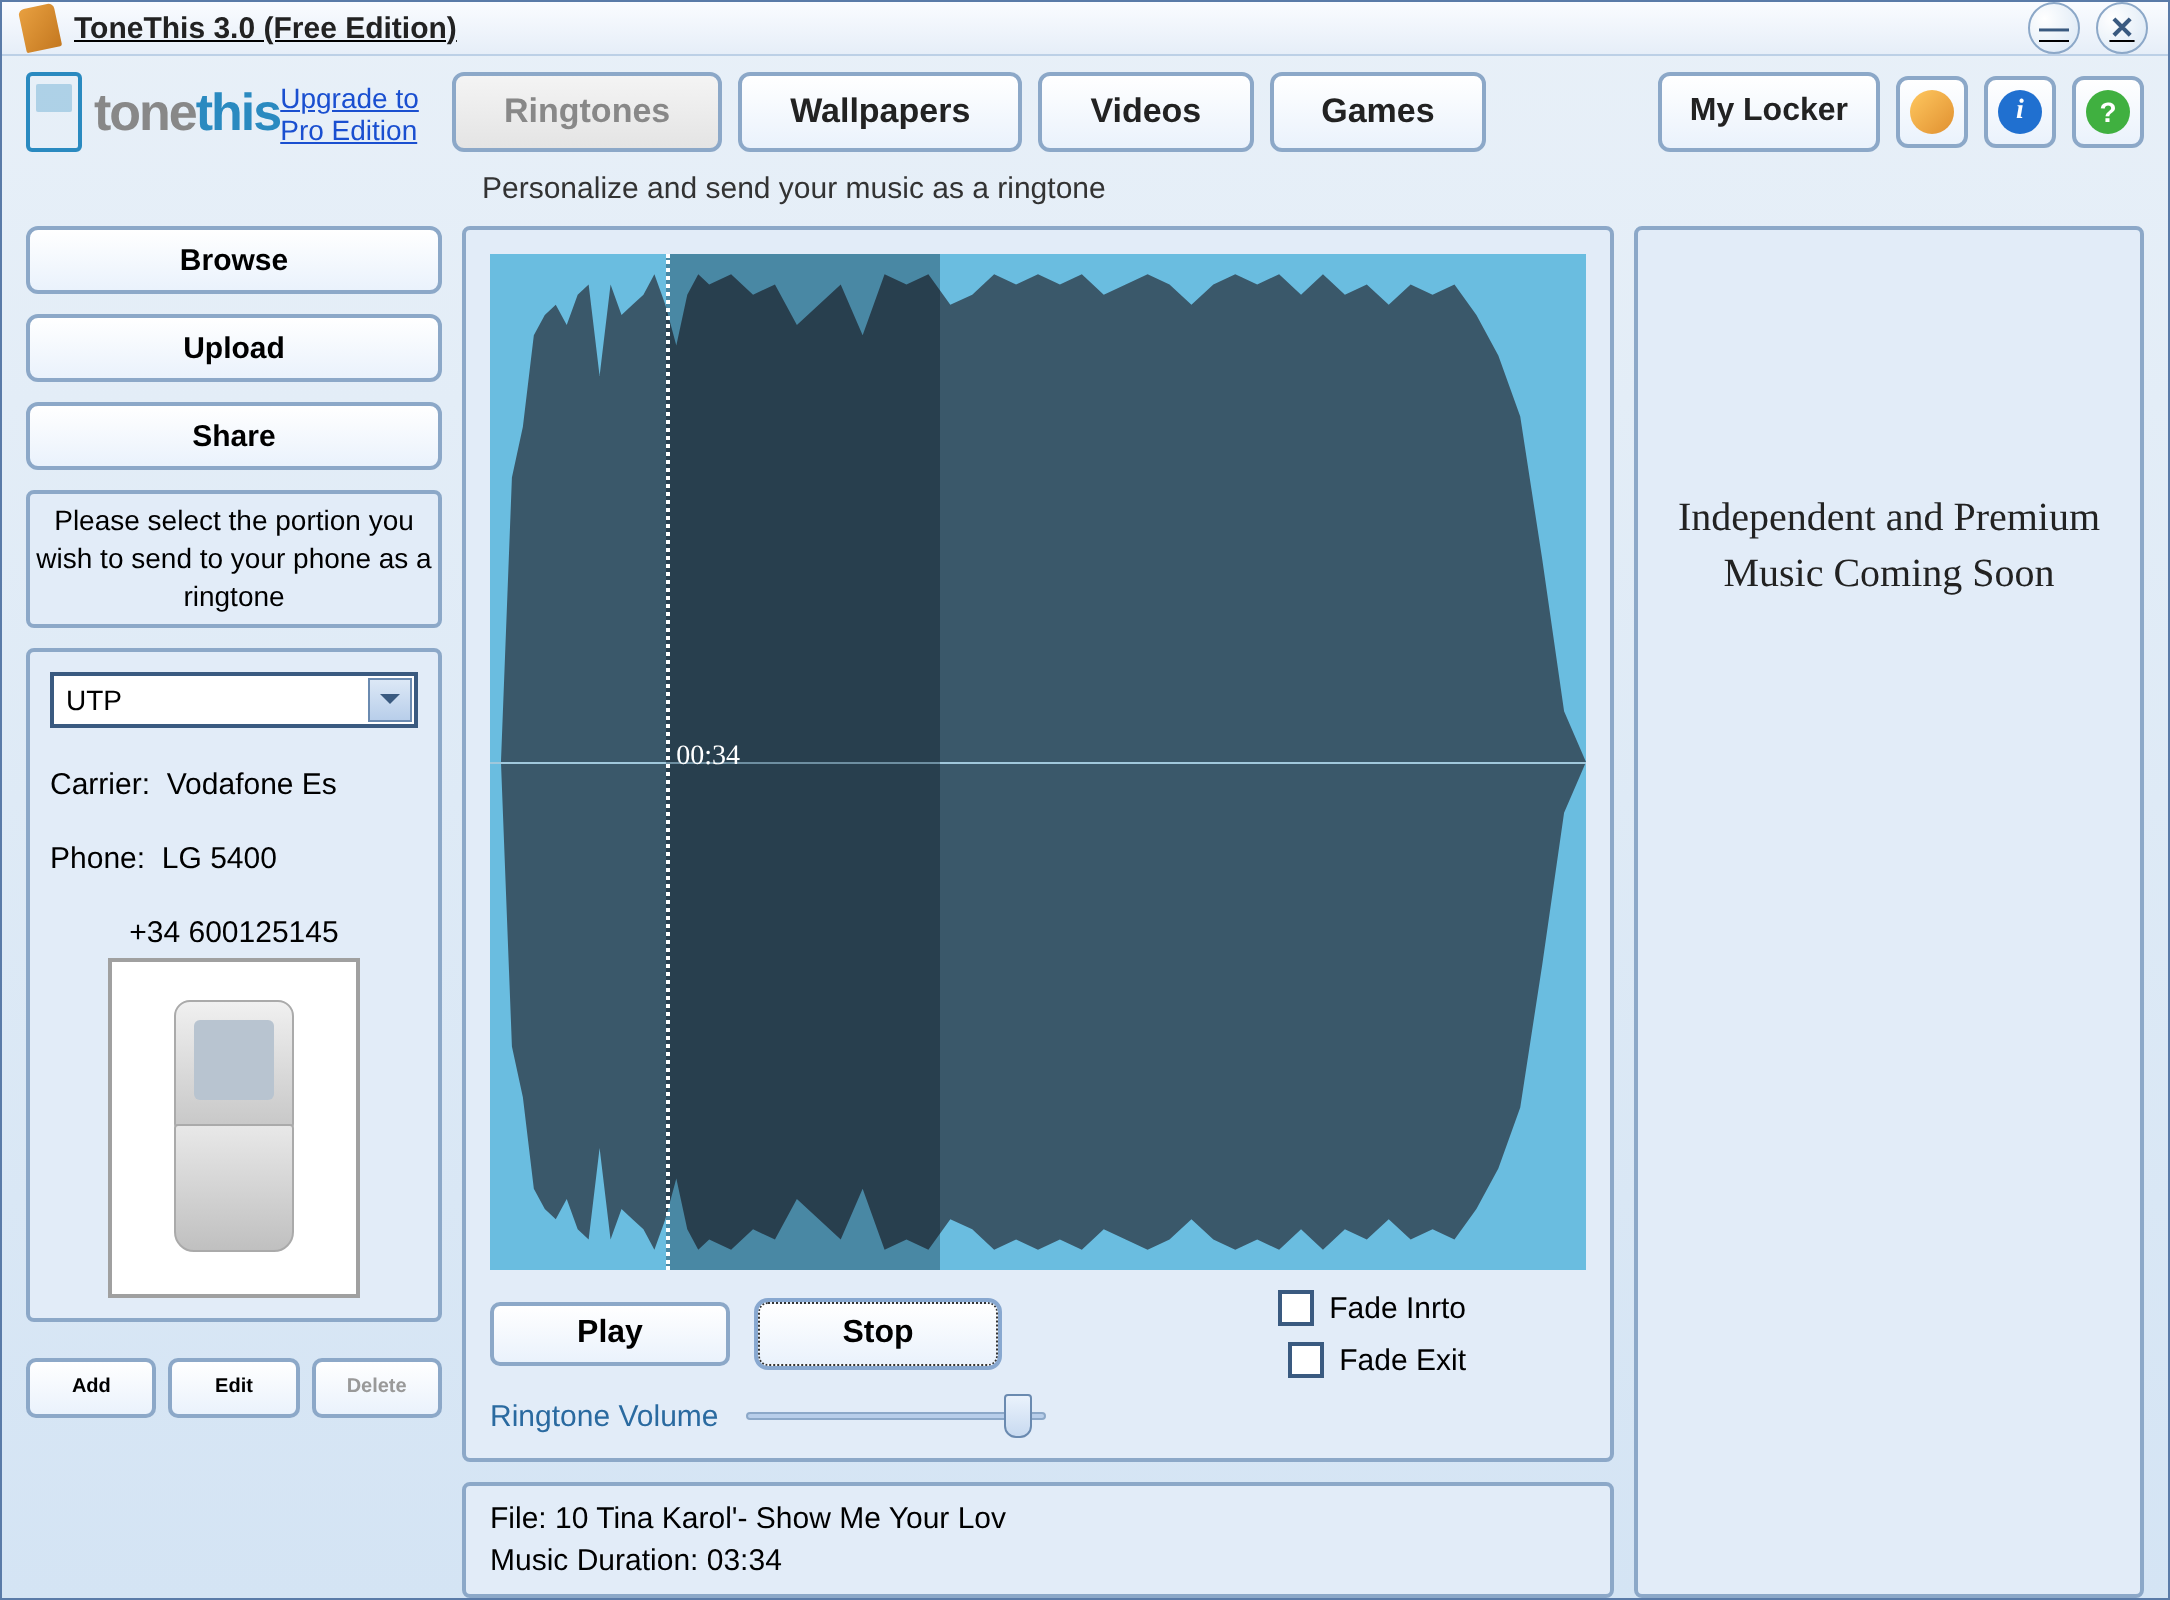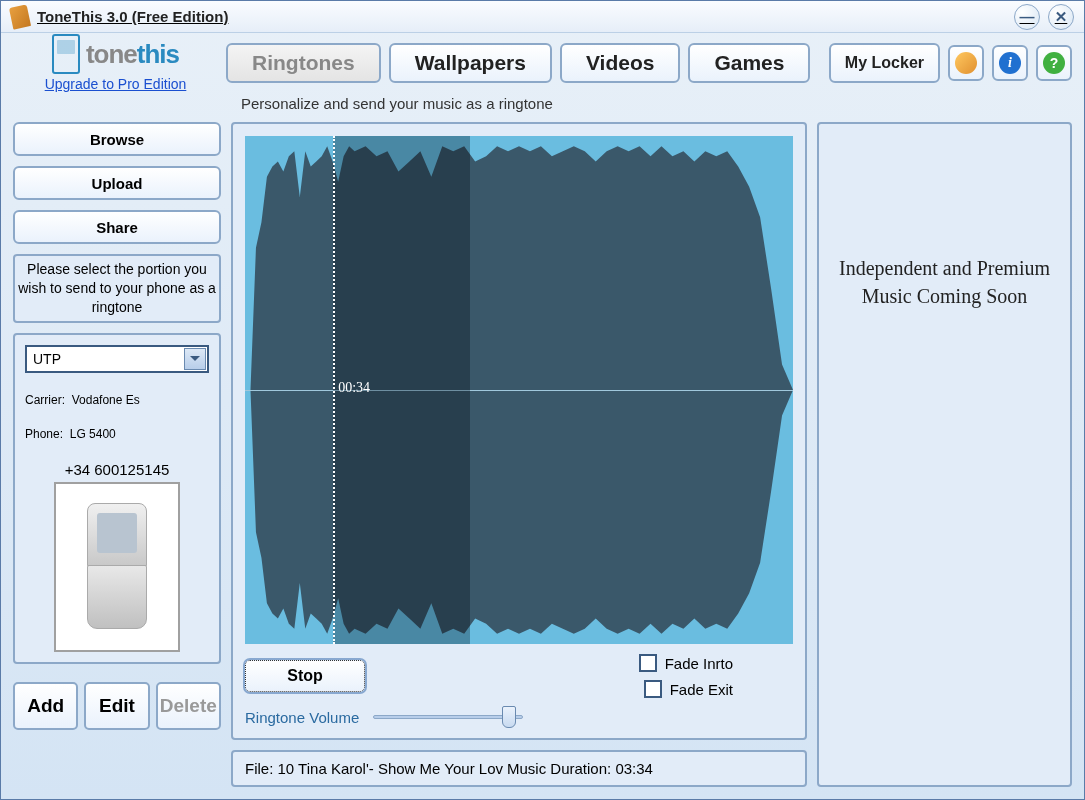--- a/index.html
+++ b/index.html
@@ -48,21 +48,21 @@
 }
 .toolbar {
   height: 60px;
   display: flex;
   align-items: center;
   padding: 8px 12px;
   gap: 8px;
 }
 .logo-block {
   display: flex;
-  flex-direction: column;
+  flex-direction: row;
   align-items: center;
   width: 205px;
 }
 .logo-row { display: flex; align-items: center; gap: 6px; }
 .logo-phone {
   width: 28px; height: 40px;
   border: 2px solid #2a8ac0;
   border-radius: 3px;
   position: relative;
 }
@@ -73,21 +73,21 @@
 .logo-text { font-size: 26px; font-weight: bold; color: #888; letter-spacing: -1px; }
 .logo-text .accent { color: #2a8ac0; }
 .upgrade-link { color: #1a4fd0; text-decoration: underline; font-size: 14px; cursor: pointer; margin-top: 2px; }
 .tab-btn {
   height: 40px;
   padding: 0 24px;
   border: 2px solid #8ca8c8;
   border-radius: 6px;
   background: linear-gradient(#fff, #eaf2fc);
   font-weight: bold;
-  font-size: 21px;
+  font-size: 17px;
   cursor: pointer;
   color: #222;
 }
 .tab-btn.active { color: #888; background: linear-gradient(#f4f4f4,#e4e4e4); }
 .spacer { flex: 1; }
 .icon-btn {
   width: 36px; height: 36px;
   border: 2px solid #8ca8c8;
   border-radius: 6px;
   background: linear-gradient(#fff,#eaf2fc);
@@ -149,41 +149,41 @@
 }
 .select-arrow {
   position: absolute; right: 3px; top: 3px;
   width: 22px; height: 22px;
   background: linear-gradient(#dce8f6,#b8ceea);
   border: 1px solid #6a8ab0;
   display:flex; align-items:center; justify-content:center;
   pointer-events: none;
 }
 .select-arrow::after{ content:""; border:5px solid transparent; border-top-color:#3a5a80; margin-top:4px;}
-.kv { font-size: 12px; margin: 20px 0; }
+.kv { font-size: 15px; margin: 20px 0; }
 .phone-number { text-align: center; font-size: 15px; margin: 4px 0; }
 .phone-img-wrap {
   width: 126px; height: 170px;
   border: 2px solid #a0a0a0;
   background: #fff;
   margin: 4px auto 0;
   display:flex; align-items:center; justify-content:center;
 }
 .phone-shape { width: 60px; height: 128px; position: relative; }
 .phone-top { width:100%; height:64px; background:linear-gradient(#f0f0f0,#c8c8c8); border-radius:8px 8px 2px 2px; border:1px solid #aaa;}
 .phone-bot { width:100%; height:64px; background:linear-gradient(#e8e8e8,#c0c0c0); border-radius:2px 2px 10px 10px; border:1px solid #aaa; margin-top:-2px;}
 .phone-top::after{content:""; position:absolute; top:10px; left:10px; right:10px; height:40px; background:#b8c4d0; border-radius:3px;}
 .btn-row { display: flex; gap: 6px; margin-top: 8px; }
 .small-btn {
-  flex: 1; height: 48px;
+  flex: 1; height: 30px;
   border: 2px solid #8ca8c8;
   border-radius: 5px;
   background: linear-gradient(#fff,#eaf2fc);
   font-weight: bold;
-  font-size: 19px;
+  font-size: 10px;
   cursor: pointer;
 }
 .small-btn.disabled { color: #999; cursor: default; }
 .main-area {
   flex: 1;
   display: flex;
   flex-direction: column;
   gap: 10px;
 }
 .wave-panel {
@@ -246,21 +246,21 @@
 }
 .info-panel {
   border: 2px solid #8ca8c8;
   border-radius: 4px;
   background: #e2ecf8;
   padding: 8px 12px;
   display:flex;
   font-size: 15px;
   gap: 80px;
 }
-.info-left { display:flex; flex-direction:row; gap:4px;}
+.info-left { display:flex; flex-direction:column; gap:4px;}
 .info-right { display:flex; flex-direction:column; gap:4px;}
 .right-panel {
   width: 255px;
   border: 2px solid #8ca8c8;
   border-radius: 4px;
   background: #e2ecf8;
   display:flex; align-items:flex-start; justify-content:flex-end;
   padding-top: 130px;
 }
 .right-text { font-family: "Times New Roman", serif; font-size:20px; text-align:center; line-height:1.4; color:#222; }
@@ -347,20 +347,21 @@
         <div class="waveform">
           <svg viewBox="0 0 100 100" preserveAspectRatio="none">
             <path fill="#3a586a" d="M0,50 L1,50 2,22 3,17 4,8 5,6 6,5 7,7 8,4 9,3 10,12 11,3 12,6 13,5 14,4 15,2 16,5 17,9 18,4 19,2 20,3 22,2 24,4 26,3 28,7 30,5 32,3 34,8 36,2 38,3 40,2 42,5 44,4 46,2 48,3 50,2 52,3 54,2 56,4 58,3 60,2 62,3 64,5 66,3 68,2 70,3 72,2 74,4 76,2 78,4 80,3 82,5 84,3 86,4 88,3 90,6 92,10 94,16 96,30 98,45 100,50 100,50 98,55 96,70 94,84 92,90 90,94 88,97 86,96 84,97 82,95 80,97 78,96 76,98 74,96 72,98 70,97 68,98 66,97 64,95 62,97 60,98 58,97 56,96 54,98 52,97 50,98 48,97 46,98 44,96 42,95 40,98 38,97 36,98 34,92 32,97 30,95 28,93 26,97 24,96 22,98 20,97 19,98 18,96 17,91 16,95 15,98 14,96 13,95 12,94 11,97 10,88 9,97 8,96 7,93 6,95 5,94 4,92 3,83 2,78 1,50 0,50 Z"></path>
           </svg>
           <div class="midline"></div>
           <div class="sel-overlay" id="sel" style="left: 16%; width: 25%;"></div>
           <div class="playhead" id="ph" style="left: 16%;"></div>
           <div class="time-label" id="tl" style="left: 17%; top: 48%;">00:34</div>
         </div>
         <div class="controls-row">
+          <button class="play-btn">Play</button>
           <button class="play-btn focus">Stop</button>
           <div class="check-col">
             <label class="check-row">
               <span class="checkbox"></span>
               <span>Fade Inrto</span>
             </label>
             <label class="check-row">
               <span class="checkbox"></span>
               <span>Fade Exit</span>
             </label>

